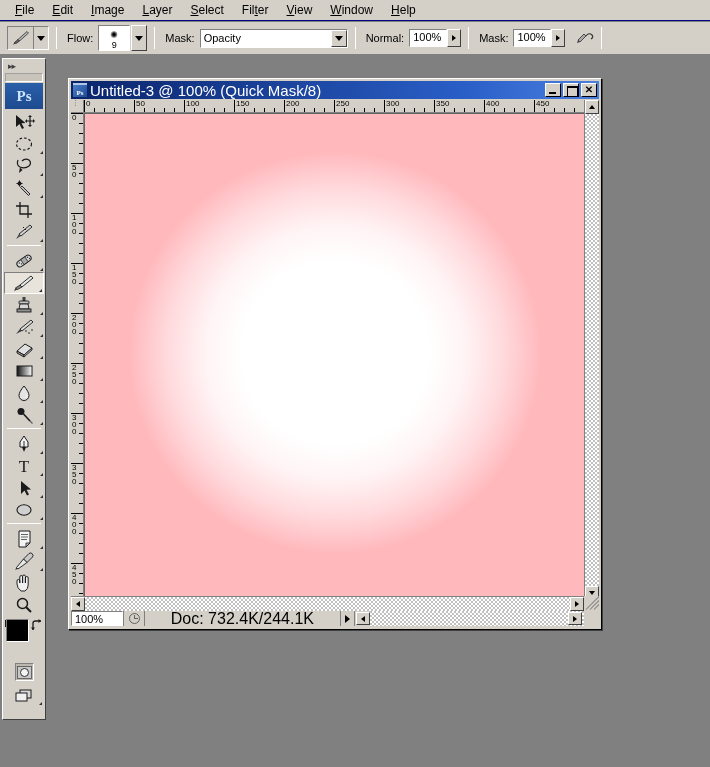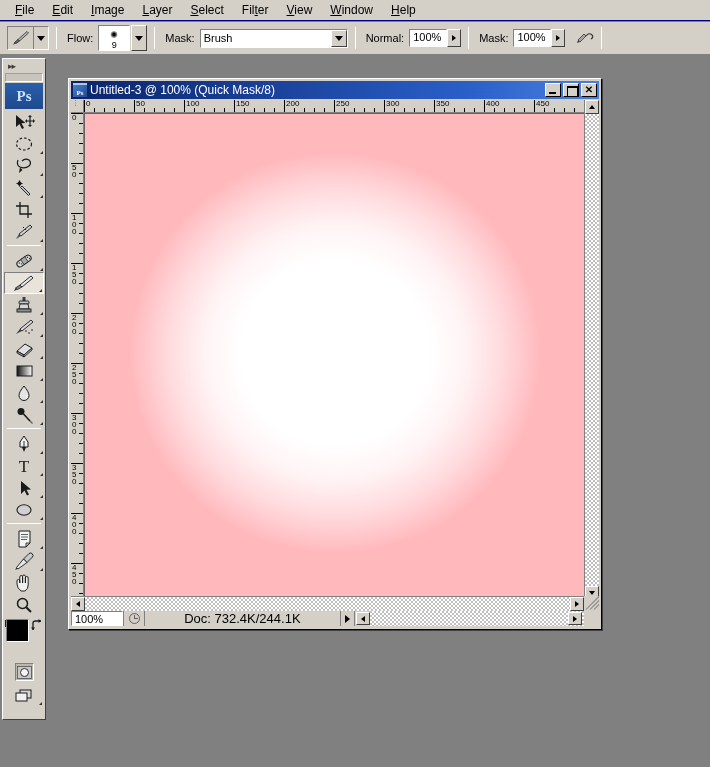--- a/index.html
+++ b/index.html
@@ -266,21 +266,21 @@
   }
   #doc-icon {
     width: 14px; height: 14px; margin-right: 3px;
     background: linear-gradient(135deg, #4a7fc8 0%, #1e4a8f 100%);
     color: #fff; font-size: 7px; font-weight: bold;
     display: flex; align-items: flex-end; justify-content: center;
     font-family: "Liberation Serif", serif;
     border-top: 2px solid #b0c8e8;
   }
   #doc-title {
-    color: #fff; font-size: 12px; flex: 1;
+    color: #fff; font-size: 15px; flex: 1;
     white-space: nowrap; overflow: hidden;
     font-family: "Liberation Sans", sans-serif;
   }
   .titlebtn {
     width: 16px; height: 14px; margin-right: 2px;
     background: #d4d0c8;
     border: 1px solid;
     border-color: #ffffff #000000 #000000 #ffffff;
     display: flex; align-items: center; justify-content: center;
     font-size: 9px; color: #000; position: relative;
@@ -465,21 +465,21 @@
   .clock-icon::after {
     content: ""; position: absolute; left: 4px; top: 1px;
     width: 1px; height: 4px; background: #606060;
   }
   .clock-icon::before {
     content: ""; position: absolute; left: 4px; top: 4px;
     width: 4px; height: 1px; background: #606060;
   }
   #status-info {
     flex: 1; height: 15px;
-    font-size: 13px; color: #000;
+    font-size: 16px; color: #000;
     display: flex; align-items: center; justify-content: center;
     border-right: 1px solid #808080;
   }
   #status-arrow {
     width: 14px; height: 15px;
     display: flex; align-items: center; justify-content: center;
     border-right: 1px solid #808080;
   }
   #status-arrow2 {
     width: 14px; height: 13px; margin: 1px 0 0 1px;
@@ -544,21 +544,21 @@
     <div class="brush-size">9</div>
   </div>
   <div class="brush-arrow">
       <span class="tri-down"></span>
     </div>
 
   <div class="vsep"></div>
 
   <span class="opt-label">Mask:</span>
   <div class="combo" style="width:148px;">
-    <div class="combo-text">Brush</div>
+    <div class="combo-text">Opacity</div>
     <div class="combo-btn">
         <span class="tri-down"></span>
       </div>
   </div>
 
   <div class="vsep"></div>
 
   <span class="opt-label">Normal:</span>
   <div class="numfield">
     <div class="nf-text">100%</div>

